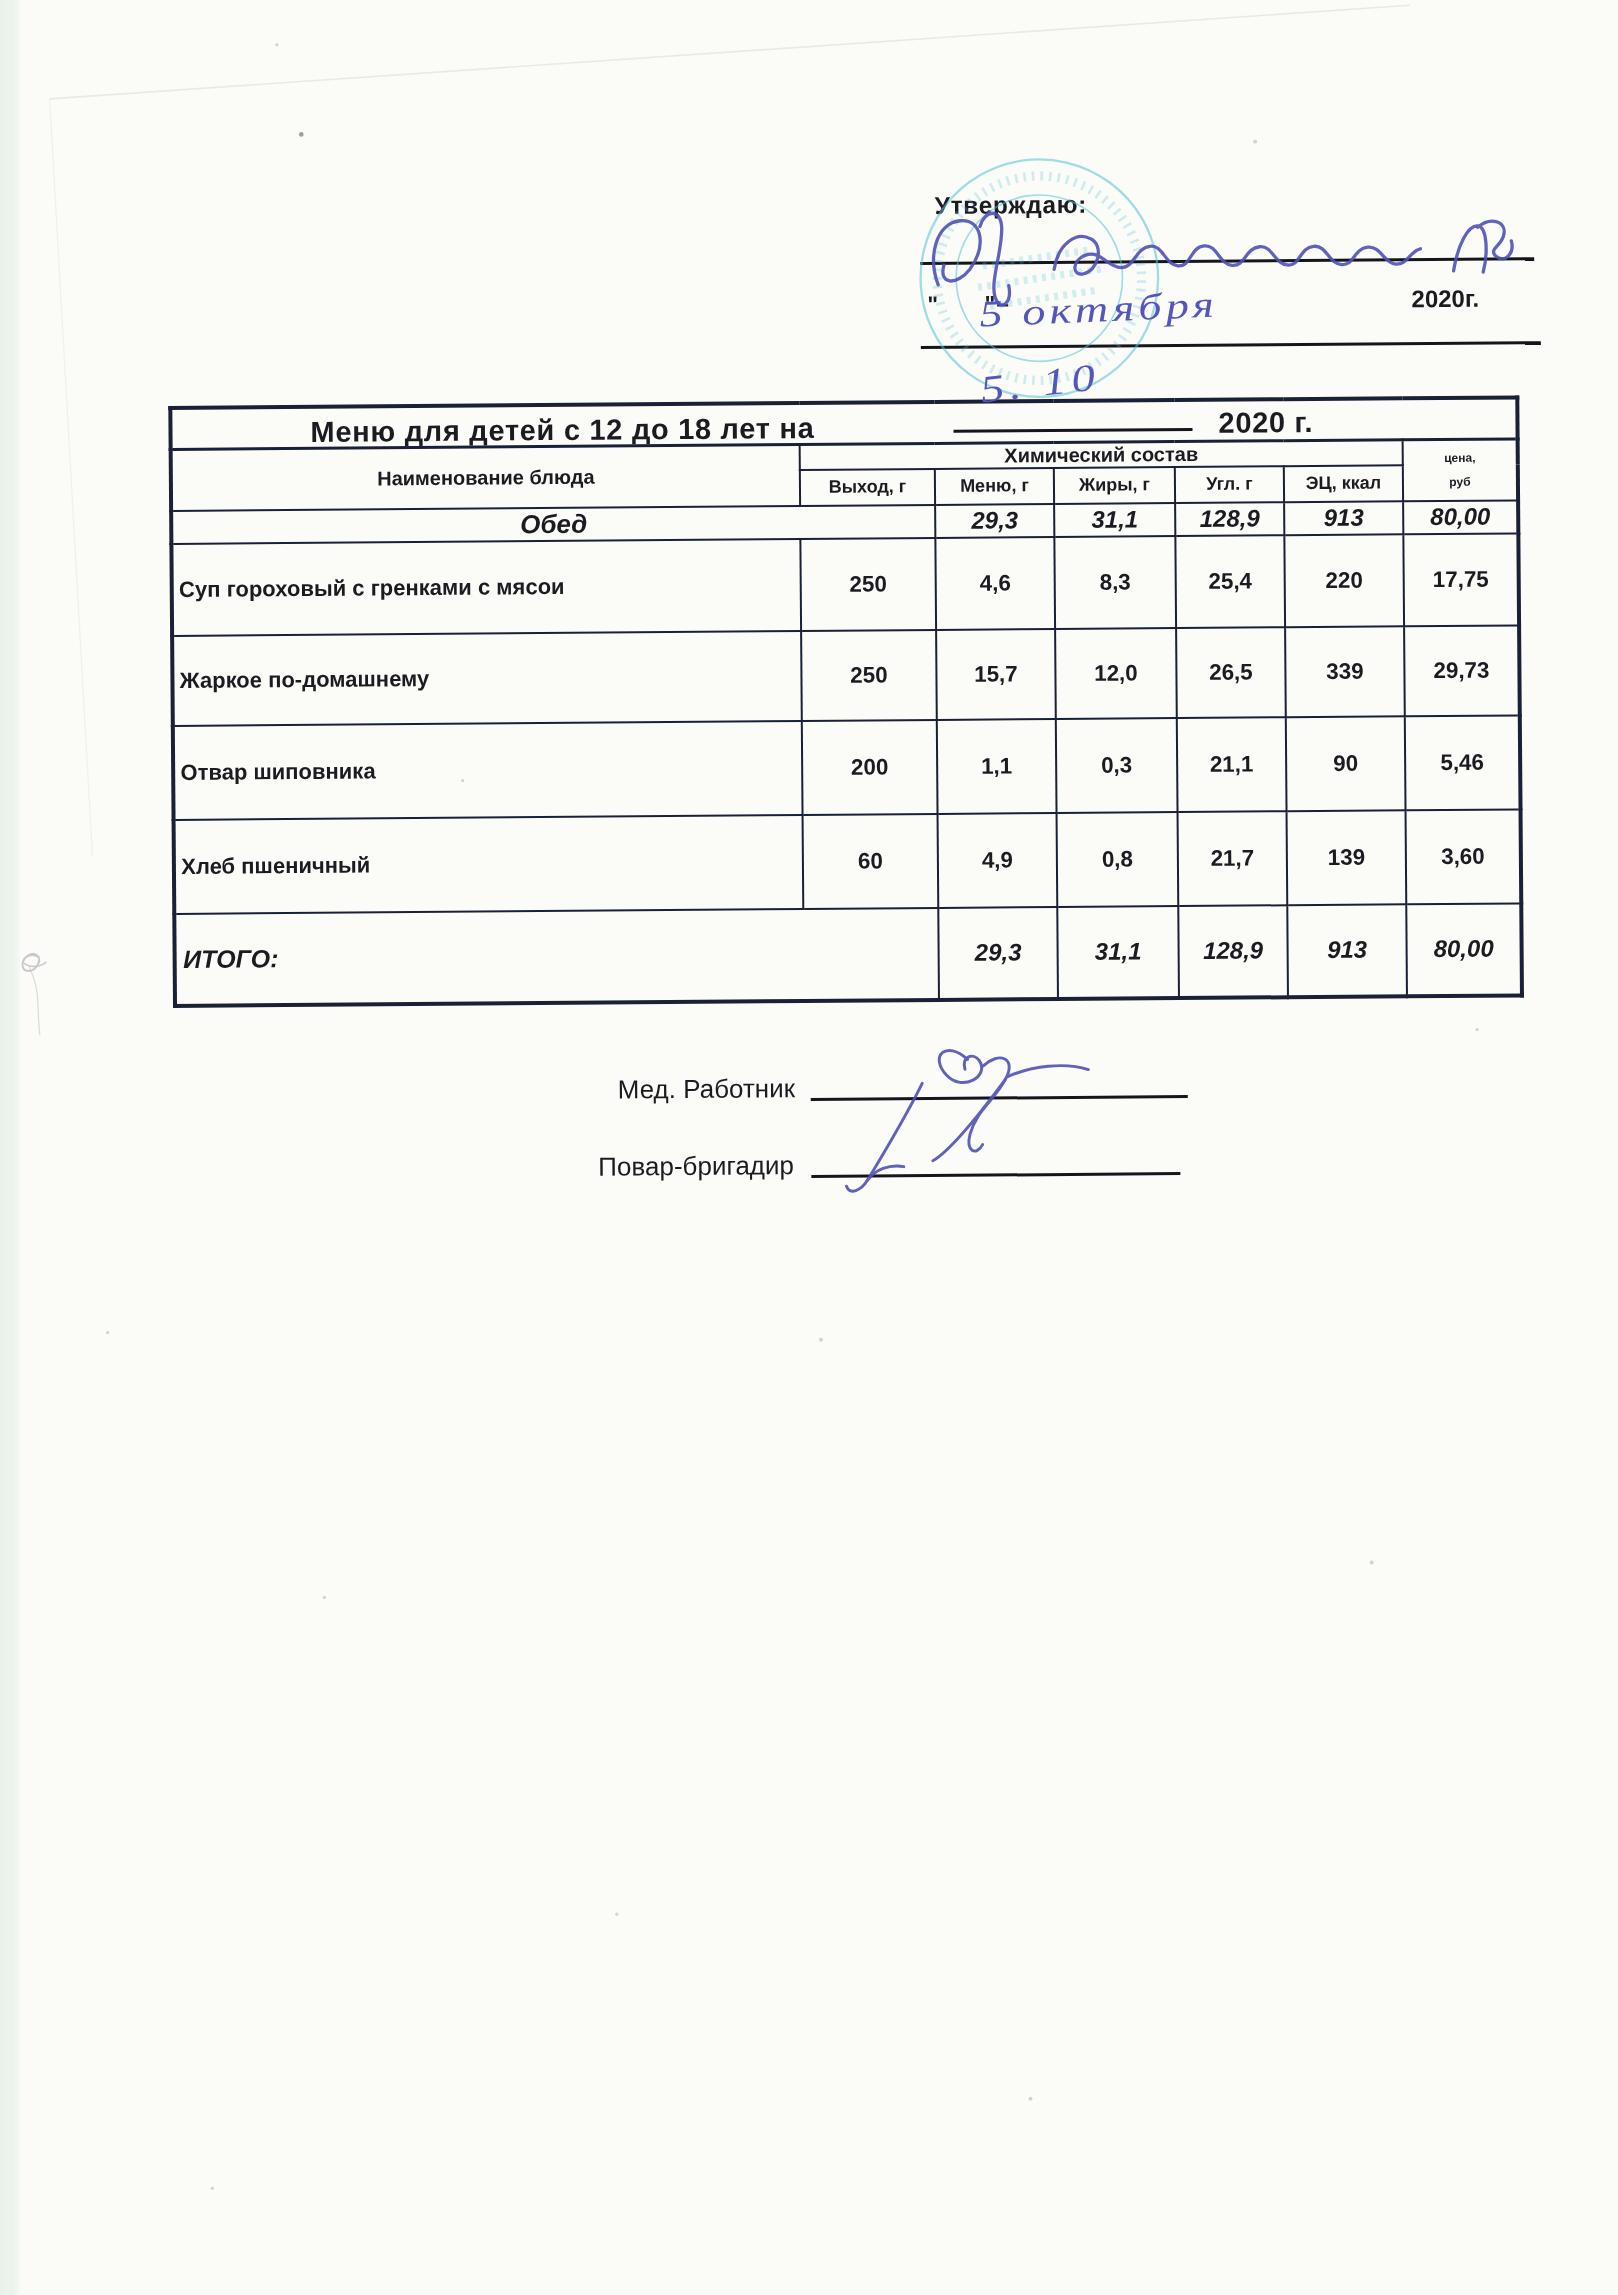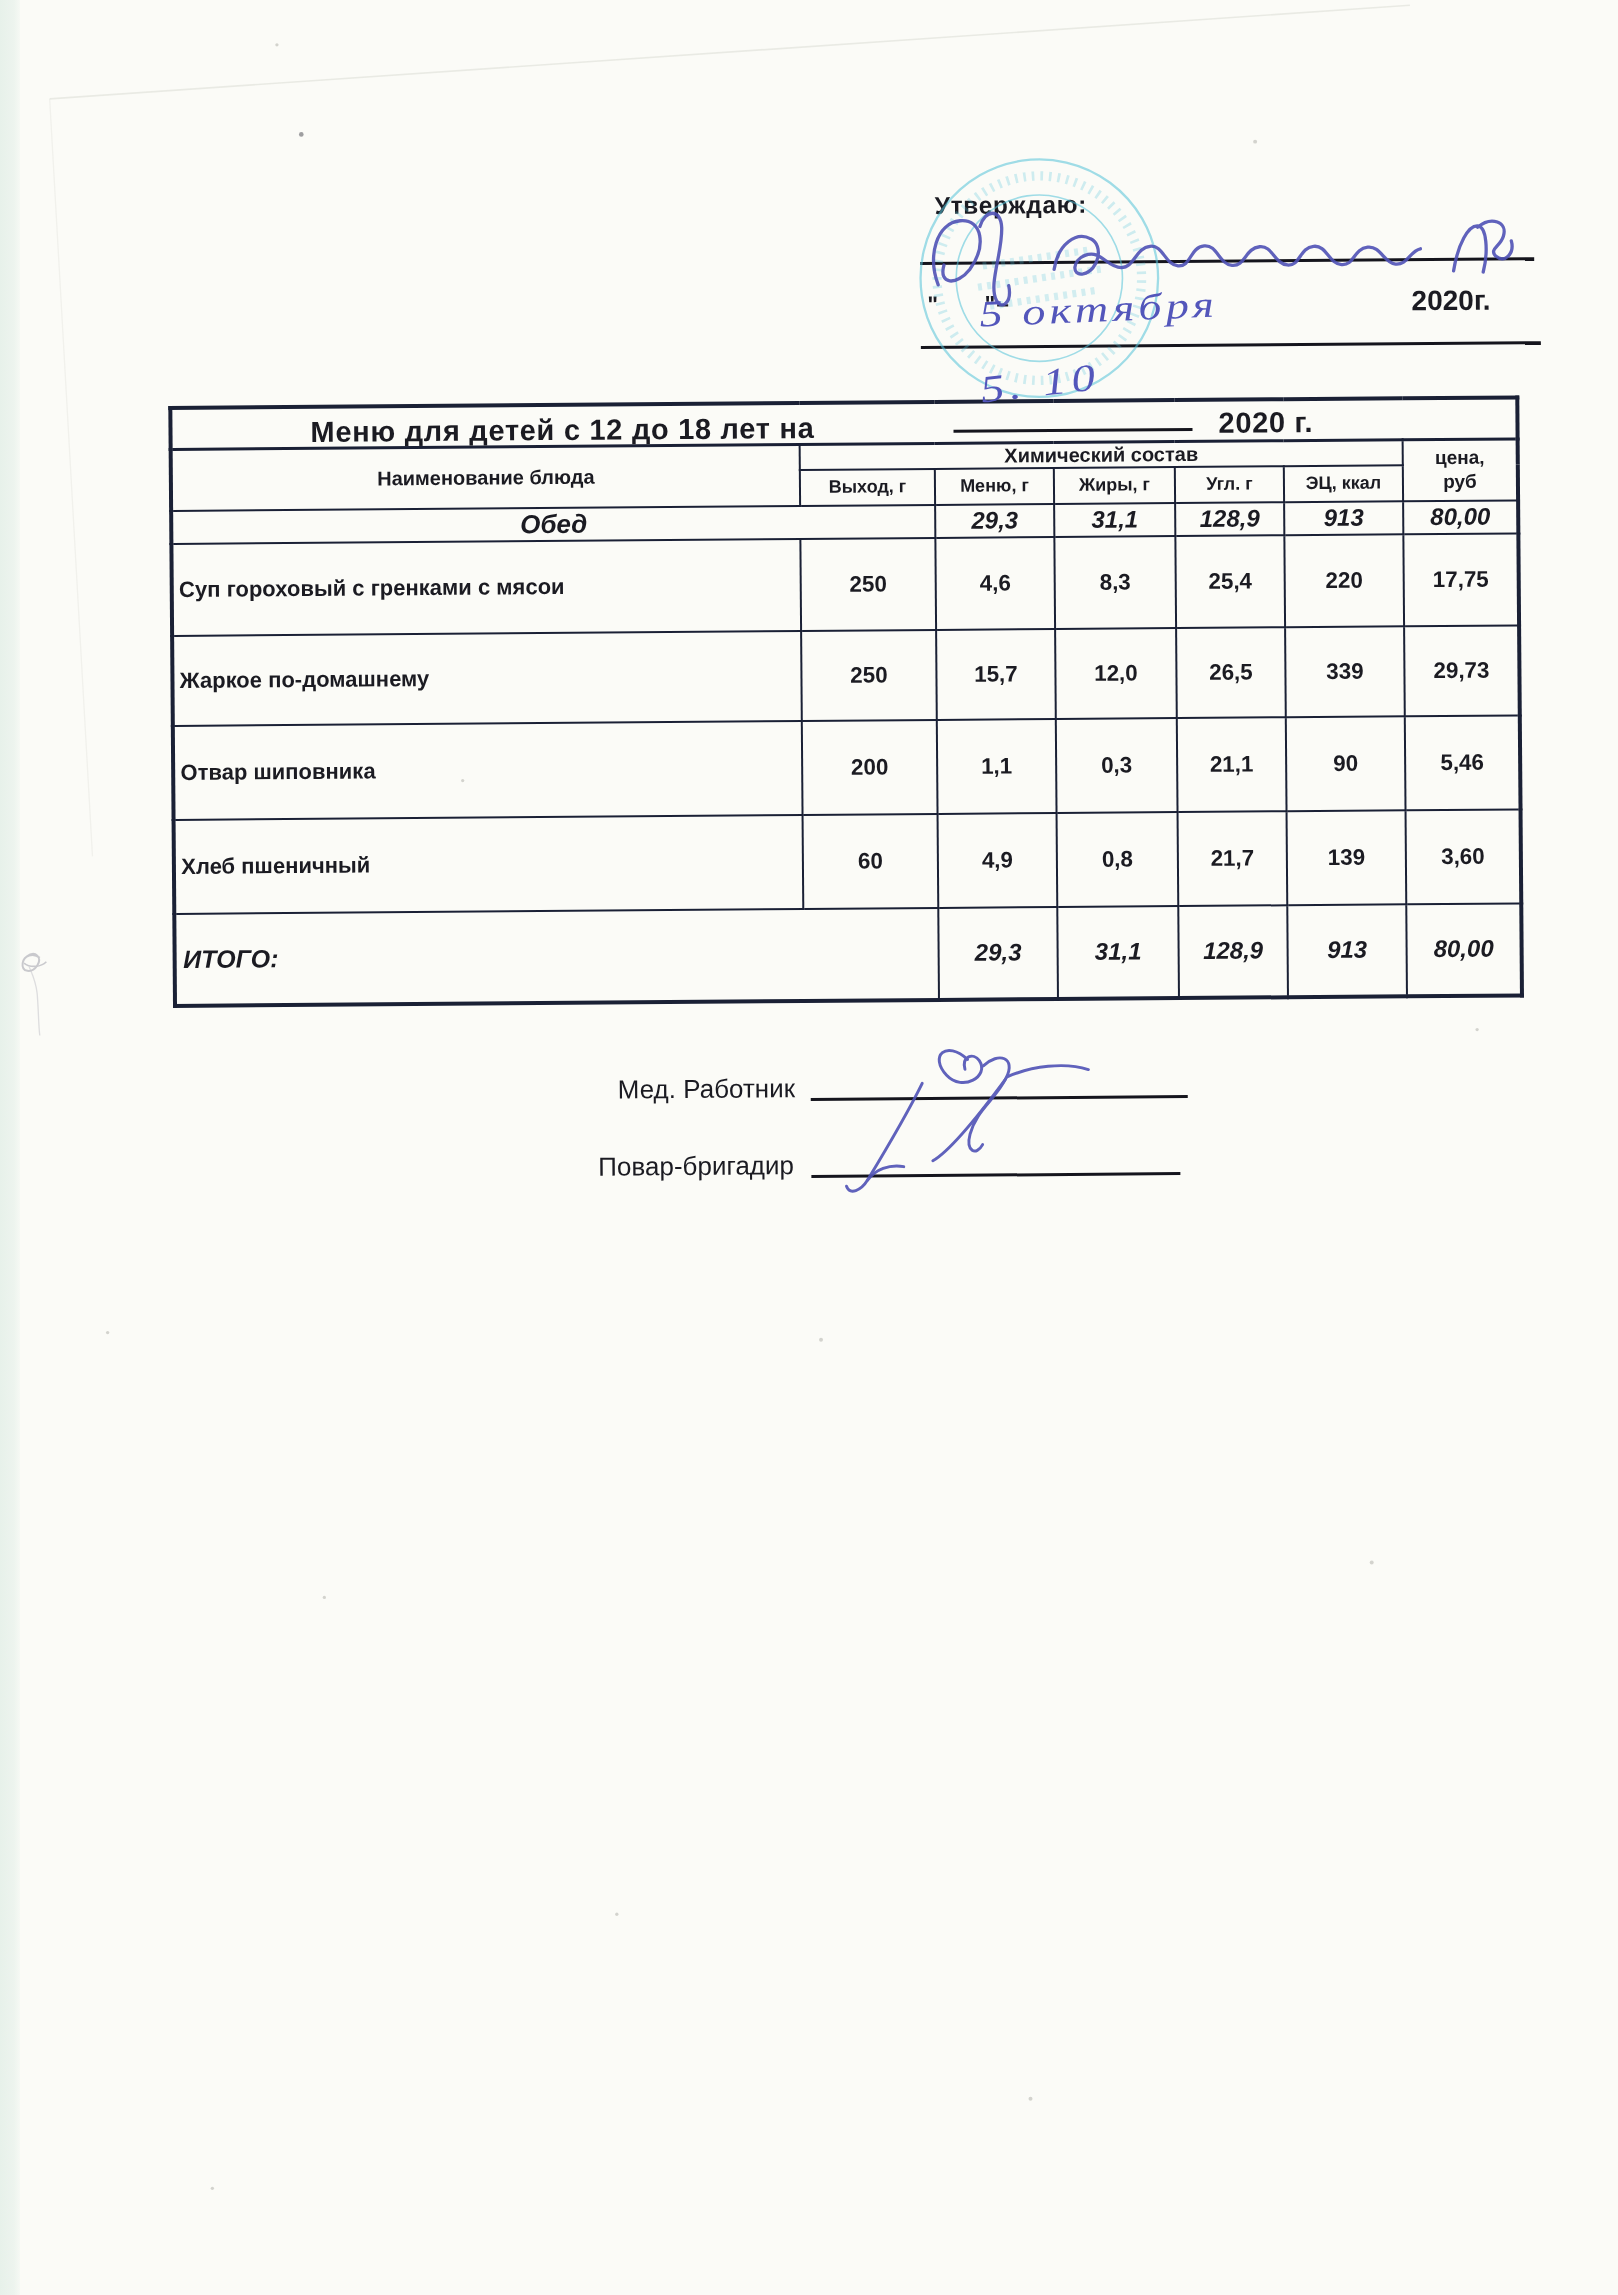--- a/index.html
+++ b/index.html
@@ -28,21 +28,21 @@
     font-family:"Liberation Serif", serif;
     font-style:italic;
     white-space:nowrap;
   }
   
   .approve-label{left:941px;top:193px;font-size:24.4px;letter-spacing:0.7px;}
   .rule{background:#15151d;height:3.3px;}
   .rule-approve-1{left:926px;top:263px;width:614px;}
   .rule-approve-2{left:926px;top:347px;width:620px;}
   .day-quotes{left:933px;top:293px;font-size:22.4px;white-space:pre;letter-spacing:1.3px;}
-  .approve-year{left:1417px;top:290px;font-size:28px;}
+  .approve-year{left:1417px;top:290px;font-size:24px;}
   .hw-date{
     left:984px;top:294px;font-size:37px;
     transform:rotate(-2deg) scaleX(1.25);transform-origin:left top;
     letter-spacing:3.3px;z-index:5;
   }
   .hw-title-date{
     left:983px;top:369px;font-size:38px;
     transform:rotate(-6deg) scaleX(1.25);transform-origin:left top;
     letter-spacing:4px;z-index:5;
   }
@@ -72,21 +72,21 @@
   tr.r-dish3  {height:94px;}
   tr.r-dish4  {height:94px;}
   tr.r-total  {height:92px;}
   .title-cell{position:relative;border-bottom-width:3.3px !important;}
   .title-prefix{left:138px;top:6.6px;font-size:29px;letter-spacing:0.7px;white-space:nowrap;}
   .title-blank{left:781px;top:26px;width:239px;height:2.6px;background:#15151d;}
   .title-suffix{left:1046px;top:5.3px;font-size:29px;letter-spacing:0.7px;white-space:nowrap;}
   .h-group{font-size:20px;font-weight:bold;}
   .h-sub{font-size:18px;font-weight:bold;}
   .h-name{font-size:20px;font-weight:bold;}
-  .h-price{font-size:19px;font-weight:bold;line-height:24.4px;}
+  .h-price{font-size:12px;font-weight:bold;line-height:24.4px;}
   .c-name{text-align:left !important;padding-left:5.3px !important;font-size:22px;font-weight:bold;}
   .c-num{font-size:22.4px;font-weight:bold;}
   .c-section{font-size:26px;font-weight:bold;font-style:italic;}
   .c-secnum{font-size:24px;font-weight:bold;font-style:italic;}
   .c-total{text-align:left !important;padding-left:6.6px !important;
            font-size:25px;font-weight:bold;font-style:italic;}
   
   .med-label{left:617px;top:1073px;font-size:26px;}
   .povar-label{left:597px;top:1150px;font-size:26px;}
   .rule-med{left:810px;top:1098px;width:377px;}

